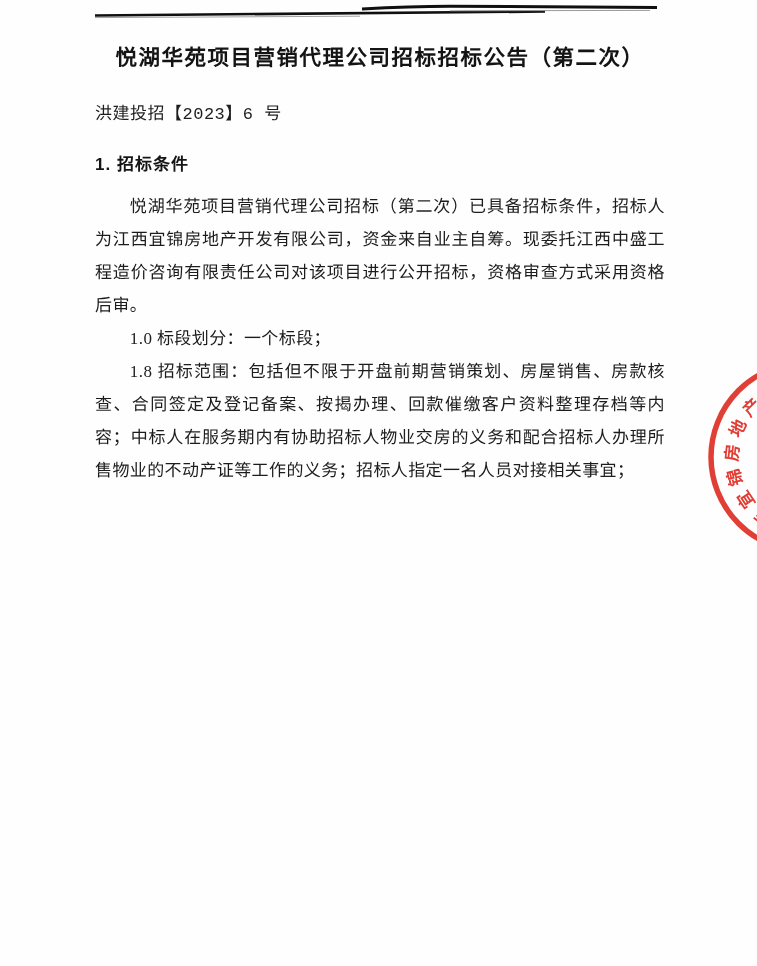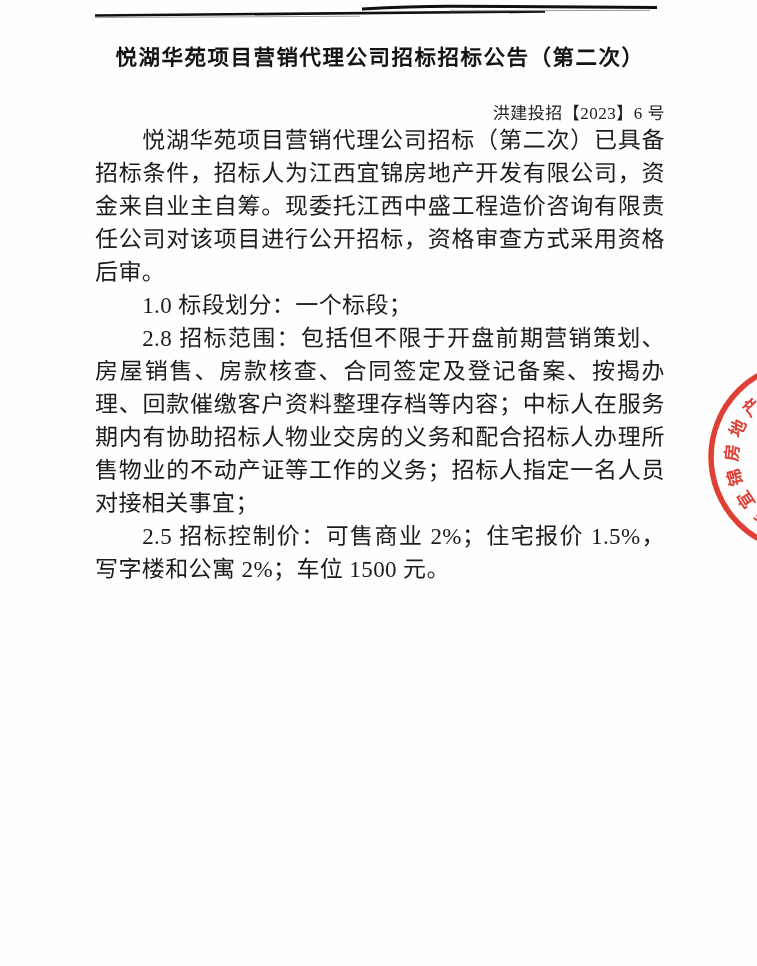--- a/index.html
+++ b/index.html
@@ -26,36 +26,37 @@
     margin: 44px 0 0 0;
     text-align: center;
     font-size: 21.5px;
     font-weight: bold;
     letter-spacing: 1.5px;
     line-height: 28px;
     color: #141414;
   }
   .doc-number {
     margin-top: 27px;
-    text-align: right;
+    text-align: left;
     font-size: 17px;
     letter-spacing: 0.5px;
     color: #1d1d1d;
+    font-family: Liberation Mono, monospace;
   }
   .section-heading {
     margin: 26px 0 15px 0;
     font-family: "Liberation Sans", "DejaVu Sans", sans-serif;
     font-size: 17px;
     font-weight: bold;
     letter-spacing: 1px;
     color: #151515;
   }
   .body-paragraph {
     margin: 0;
-    font-size: 23px;
+    font-size: 17px;
     line-height: 33px;
     letter-spacing: 0.4px;
     text-align: justify;
     text-indent: 2.05em;
     color: #1c1c1c;
   }
   .stamp {
     position: absolute;
     left: 700px; top: 352px;
     width: 210px; height: 210px;
@@ -76,27 +77,27 @@
     <path d="M362,9 C400,6.8 420,6.2 450,6.2 L657,7.6" stroke="#101010" stroke-width="3" fill="none"></path>
     <path d="M95,17.6 L360,16.2" stroke="#8a8a8a" stroke-width="0.8" fill="none"></path>
     <path d="M450,10.8 L650,10.4" stroke="#9a9a9a" stroke-width="1" fill="none"></path>
   </svg>
 
   <div class="doc">
     <h1 class="title">悦湖华苑项目营销代理公司招标招标公告（第二次）</h1>
     <div class="doc-number">洪建投招【2023】6 号</div>
 
     <section>
+      <h2 class="section-heading">1. 招标条件</h2>
       <p class="body-paragraph">悦湖华苑项目营销代理公司招标（第二次）已具备招标条件，招标人为江西宜锦房地产开发有限公司，资金来自业主自筹。现委托江西中盛工程造价咨询有限责任公司对该项目进行公开招标，资格审查方式采用资格后审。</p>
     </section>
 
     <section>
       <p class="body-paragraph">1.0 标段划分：一个标段；</p>
-      <p class="body-paragraph">2.8 招标范围：包括但不限于开盘前期营销策划、房屋销售、房款核查、合同签定及登记备案、按揭办理、回款催缴客户资料整理存档等内容；中标人在服务期内有协助招标人物业交房的义务和配合招标人办理所售物业的不动产证等工作的义务；招标人指定一名人员对接相关事宜；</p>
-      <p class="body-paragraph">2.5 招标控制价：可售商业 2%；住宅报价 1.5%，写字楼和公寓 2%；车位 1500 元。</p>
+      <p class="body-paragraph">1.8 招标范围：包括但不限于开盘前期营销策划、房屋销售、房款核查、合同签定及登记备案、按揭办理、回款催缴客户资料整理存档等内容；中标人在服务期内有协助招标人物业交房的义务和配合招标人办理所售物业的不动产证等工作的义务；招标人指定一名人员对接相关事宜；</p>
     </section>
 
   </div>
 
   <svg class="stamp" width="210" height="210" viewBox="0 0 210 210" aria-hidden="true">
     <defs>
       <path id="sealArc" d="M105,172 A67,67 0 1 1 105,38 A67,67 0 1 1 105,172"></path>
     </defs>
     <circle cx="105" cy="105" r="94" fill="none" stroke="#dd2a20" stroke-width="5.5" opacity="0.9"></circle>
     <text class="seal-text" font-size="17" letter-spacing="6" fill="#dd2a20" opacity="0.9">

